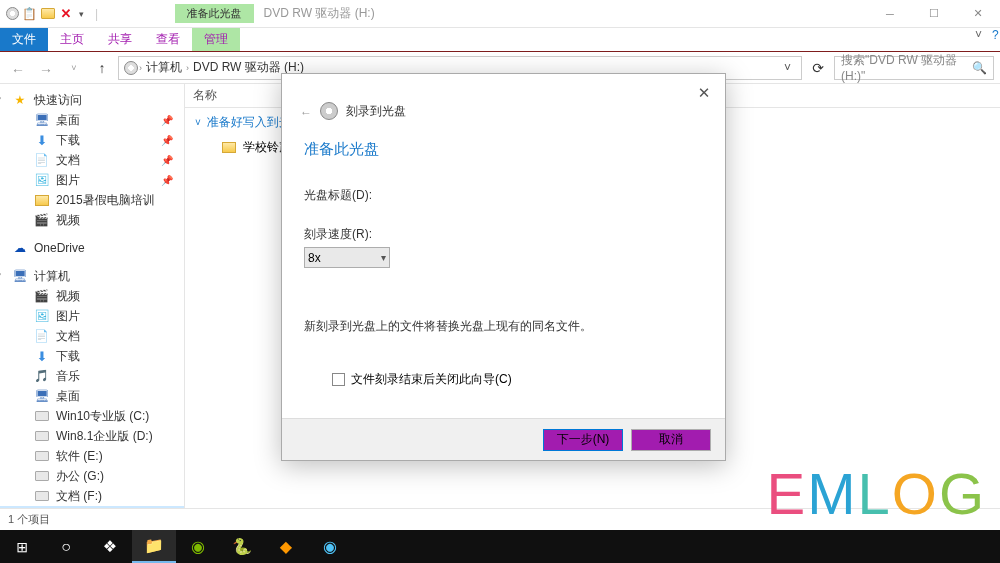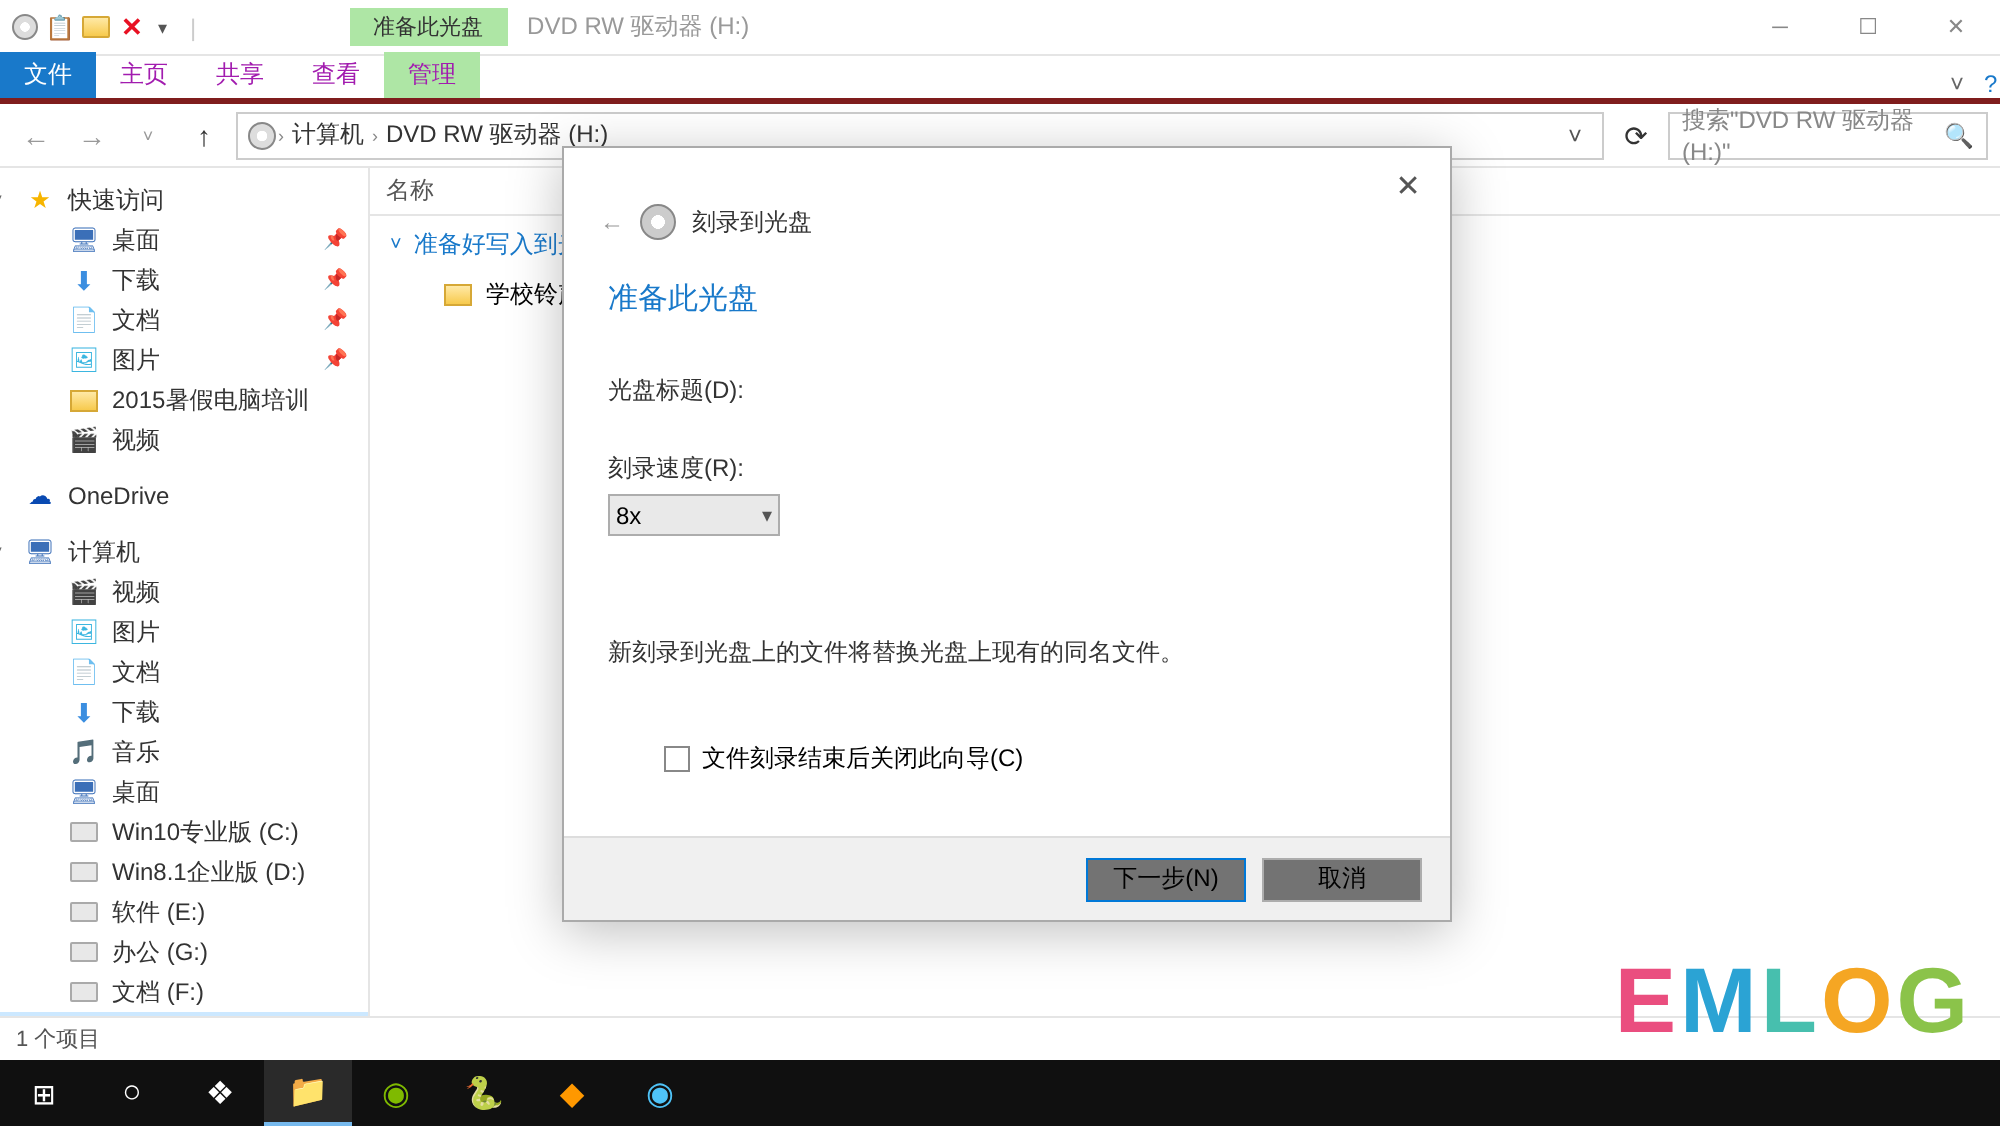--- a/index.html
+++ b/index.html
@@ -12,21 +12,21 @@
     .folder-ico { width: 16px; height: 14px; background: linear-gradient(#ffe9a6, #f7ca4d); border: 1px solid #d6a836; border-radius: 1px; }
     .down-arrow { font-size: 9px; color: #555; padding: 0 3px; }
     .copy-ico::before { content: "📋"; font-size: 12px; }
     .red-x { color: #e81123; font-weight: bold; font-size: 13px; }
     .tab-context { background: #aee6a5; padding: 2px 12px; font-size: 11px; color: #333; margin-left: 70px; }
     .titlebar-text { margin-left: 10px; color: #999; font-size: 12px; }
     .winbuttons { margin-left: auto; display: flex; }
     .winbtn { width: 44px; height: 28px; display: flex; align-items: center; justify-content: center; color: #888; font-size: 11px; }
     
     
-    .ribbon { height: 24px; background: #fff; display: flex; align-items: flex-end; border-bottom: 3px solid #7f1d1d; }
+    .ribbon { height: 24px; background: #fff; display: flex; align-items: flex-start; border-bottom: 1px solid #7f1d1d; }
     .ribbon-tab { padding: 3px 12px; font-size: 12px; color: #a21caf; }
     .ribbon-tab.file { background: #1979ca; color: #fff; }
     .ribbon-tab.context { background: #aee6a5; }
     .ribbon-expand { margin-left: auto; padding: 0 10px; color: #666; }
     
     
     .addressbar { height: 32px; display: flex; align-items: center; padding: 3px 6px; gap: 4px; border-bottom: 1px solid #e5e5e5; }
     .navbtn { width: 24px; height: 24px; border-radius: 2px; display: flex; align-items: center; justify-content: center; color: #999; font-size: 14px; }
     .navbtn.enabled { color: #333; }
     .breadcrumb { flex: 1; border: 1px solid #ccc; height: 24px; display: flex; align-items: center; padding: 0 4px; }
@@ -85,25 +85,25 @@
     .dialog-title { padding: 14px 22px 8px; color: #1979ca; font-size: 15px; }
     .dialog-body { padding: 10px 22px; }
     .field-label { font-size: 12px; color: #333; margin-bottom: 4px; margin-top: 10px; }
     .text-input { width: 180px; height: 20px; border: 1px solid #7a7a7a; padding: 1px 3px; font-size: 12px; }
     .text-input.selected-text { background: #0078d7; color: #fff; }
     .select-input { width: 86px; height: 21px; border: 1px solid #adadad; background: #e9e9e9; font-size: 12px; padding: 0 3px; display: flex; align-items: center; justify-content: space-between; }
     .info-text { font-size: 12px; color: #333; margin-top: 50px; }
     .checkbox-row { display: flex; align-items: center; gap: 6px; margin-top: 36px; font-size: 12px; padding-left: 28px; }
     .checkbox { width: 13px; height: 13px; border: 1px solid #888; background: #fff; }
     .dialog-footer { position: absolute; bottom: 0; left: 0; right: 0; height: 42px; background: #f0f0f0; border-top: 1px solid #ddd; display: flex; align-items: center; justify-content: flex-end; gap: 8px; padding: 0 14px; }
-    .dlg-btn { min-width: 80px; height: 22px; border: 1px solid #adadad; background: #737373; font-size: 12px; display: flex; align-items: center; justify-content: center; }
+    .dlg-btn { min-width: 80px; height: 22px; border: 1px solid #adadad; background: #a21caf; font-size: 12px; display: flex; align-items: center; justify-content: center; }
     .dlg-btn.primary { border-color: #0078d7; }
     
     
-    .watermark { position: absolute; right: 14px; bottom: 36px; font-size: 46px; font-weight: 700; letter-spacing: 2px; font-family: Arial, sans-serif; }
+    .watermark { position: absolute; right: 14px; bottom: 36px; font-size: 58px; font-weight: 400; letter-spacing: 2px; font-family: Arial, sans-serif; }
     .watermark span:nth-child(1){color:#ea4e7f;}
     .watermark span:nth-child(2){color:#2ba3d4;}
     .watermark span:nth-child(3){color:#47bfae;}
     .watermark span:nth-child(4){color:#f5a623;}
     .watermark span:nth-child(5){color:#8bc34a;}
     
     
     .taskbar { position: absolute; bottom: 0; left: 0; right: 0; height: 33px; background: #101010; display: flex; align-items: center; }
     .task-item { width: 44px; height: 33px; display: flex; align-items: center; justify-content: center; color: #fff; font-size: 16px; }
     .task-item.active { border-bottom: 2px solid #76b9ed; background: #2a2a2a; }

